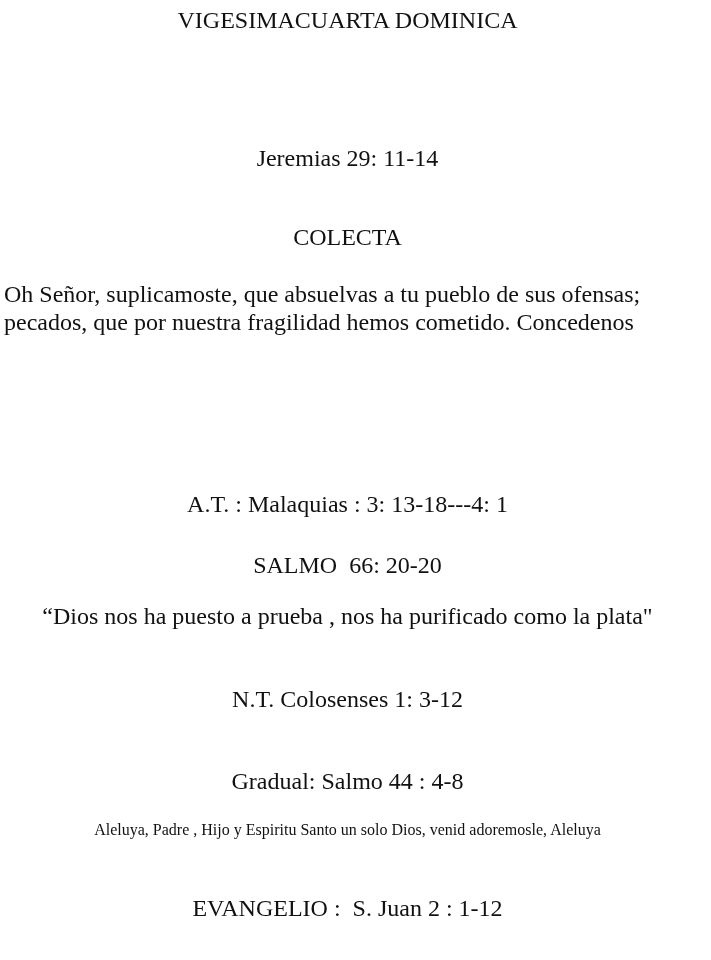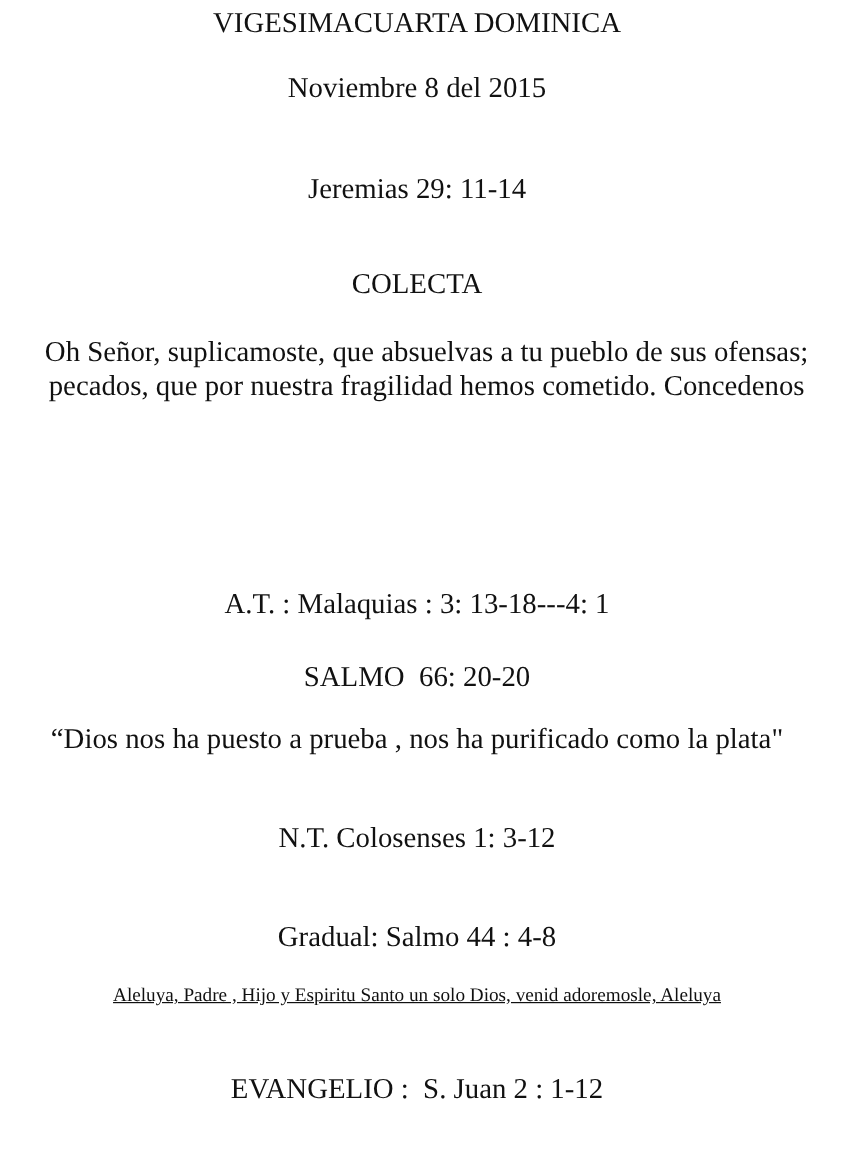--- a/index.html
+++ b/index.html
@@ -23,41 +23,39 @@
     text-align: center;
     font-size: 24px;
     line-height: 28px;
     white-space: pre-wrap;
     color: #111111;
   }
   .prayer {
     position: absolute;
     left: 4px;
     right: 4px;
-    text-align: center;
+    text-align: left;
   }
   .prayer .prayer-line {
     font-size: 24px;
     line-height: 27.5px;
     white-space: pre-wrap;
   }
   .small {
     font-size: 16px;
     line-height: 20px;
-    text-decoration: underline;
   }
 </style>
 </head>
 <body>
 
 <div class="page">
 
   <div class="line" style="top:6px">VIGESIMACUARTA DOMINICA</div>
 
-  <div class="line" style="top:60px">Noviembre 8 del 2015</div>
 
 
   <div class="line" style="top:144px">Jeremias 29: 11-14</div>
 
   <div class="line" style="top:223px">COLECTA</div>
 
   <div class="prayer" style="top:281px">
     <div class="prayer-line">Oh Señor, suplicamoste, que absuelvas a tu pueblo de sus ofensas;</div>
     <div class="prayer-line">pecados, que por nuestra fragilidad hemos cometido. Concedenos</div>
   </div>

